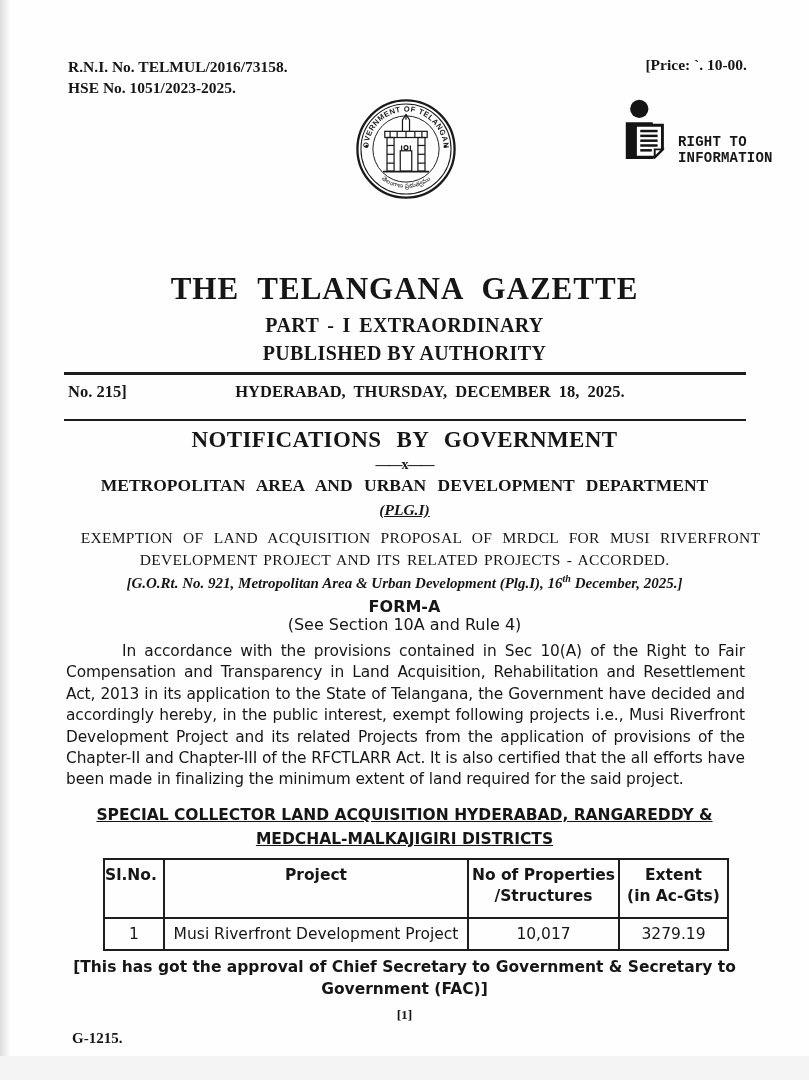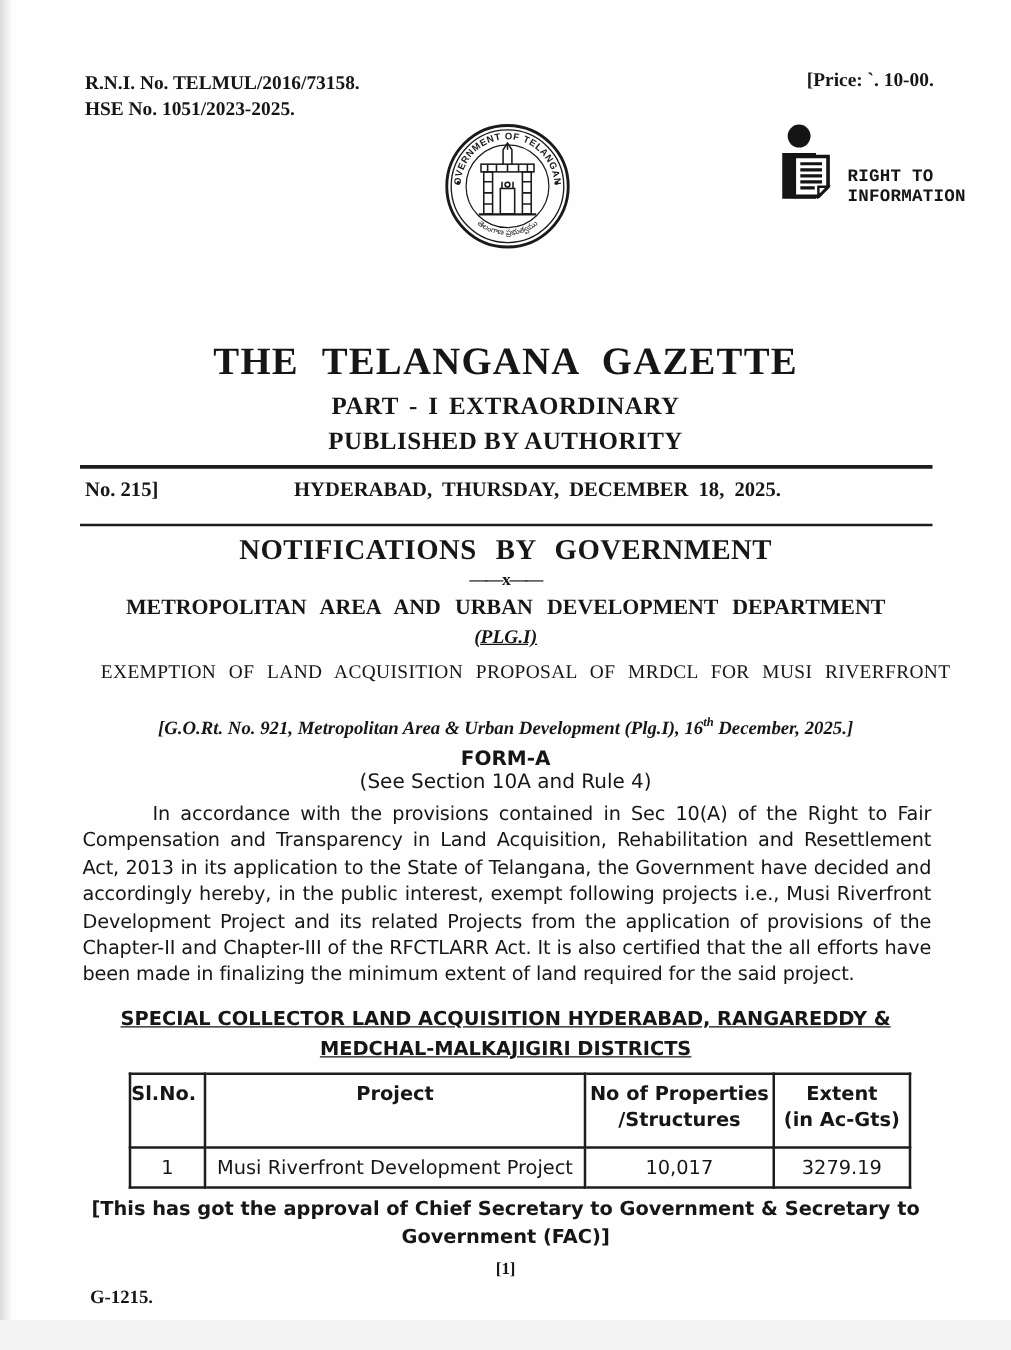--- a/index.html
+++ b/index.html
@@ -154,20 +154,21 @@
   <div class="abs issue-no">No. 215]</div>
   <div class="abs dateline">HYDERABAD, THURSDAY, DECEMBER 18, 2025.</div>
   <div class="abs rule rule-thin r2"></div>
 
   <div class="abs center notif-title">NOTIFICATIONS BY GOVERNMENT</div>
   <div class="abs center x-sep">——x——</div>
   <div class="abs center dept">METROPOLITAN AREA AND URBAN DEVELOPMENT DEPARTMENT</div>
   <div class="abs center wing"><span>(PLG.I)</span></div>
 
   <div class="abs center subject subj1">EXEMPTION OF LAND ACQUISITION PROPOSAL OF MRDCL FOR MUSI RIVERFRONT</div>
+  <div class="abs center subject subj2">DEVELOPMENT PROJECT AND ITS RELATED PROJECTS - ACCORDED.</div>
 
   <div class="abs center goref"><span>[G.O.Rt. No. 921, Metropolitan Area &amp; Urban Development (Plg.I), 16</span><sup>th</sup><span> December, 2025.]</span></div>
 
   <div class="abs center sans form-a">FORM-A</div>
   <div class="abs center sans form-sub">(See Section 10A and Rule 4)</div>
 
   <div class="abs sans body-par">In accordance with the provisions contained in Sec 10(A) of the Right to Fair Compensation and Transparency in Land Acquisition, Rehabilitation and Resettlement Act, 2013 in its application to the State of Telangana, the Government have decided and accordingly hereby, in the public interest, exempt following projects i.e., Musi Riverfront Development Project and its related Projects from the application of provisions of the Chapter-II and Chapter-III of the RFCTLARR Act. It is also certified that the all efforts have been made in finalizing the minimum extent of land required for the said project.</div>
 
   <div class="abs center sans tbl-head">
     <div><span>SPECIAL COLLECTOR LAND ACQUISITION HYDERABAD, RANGAREDDY &amp;</span></div>

